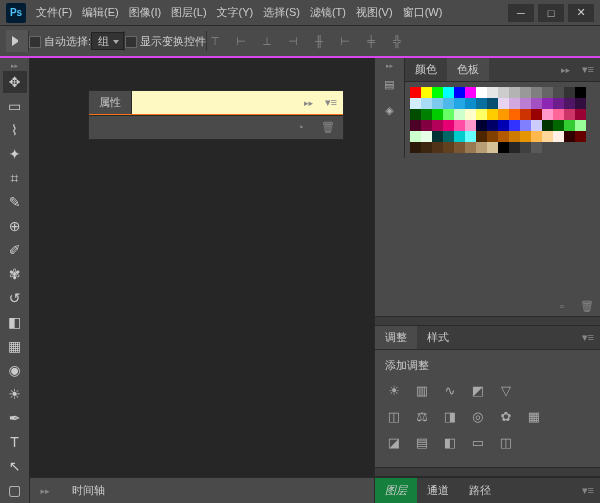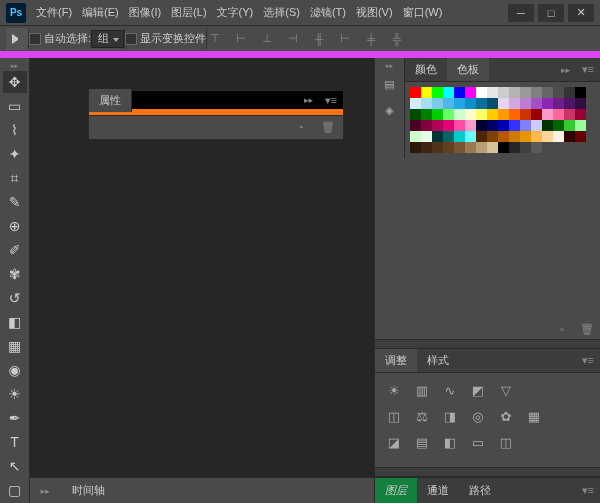--- a/index.html
+++ b/index.html
@@ -3,38 +3,38 @@
 <meta charset="utf-8">
 <style>
 * { margin: 0; padding: 0; box-sizing: border-box; font-family: "Microsoft YaHei", sans-serif; font-size: 11px; }
 body { width: 600px; height: 503px; background: #3a3a3a; color: #ccc; overflow: hidden; }
 .titlebar { height: 26px; background: #4a4a4a; display: flex; align-items: center; padding: 0 6px; border-bottom: 1px solid #2a2a2a; }
 .ps-logo { width: 20px; height: 20px; background: #001d33; color: #4fc3f7; font-weight: bold; font-size: 10px; display: flex; align-items: center; justify-content: center; border-radius: 2px; margin-right: 6px; }
 .menu { display: flex; gap: 2px; flex: 1; }
 .menu-item { padding: 3px 4px; cursor: pointer; white-space: nowrap; font-size: 11px; text-align: right; }
 .win-controls { display: flex; gap: 4px; }
 .win-btn { width: 26px; height: 18px; background: #333; color: #ccc; display: flex; align-items: center; justify-content: center; cursor: pointer; font-size: 11px; }
-.optbar { height: 32px; background: #4a4a4a; border-bottom: 7px solid #d946ef; display: flex; align-items: center; padding: 0 6px; gap: 0; }
+.optbar { height: 32px; background: #4a4a4a; border-bottom: 2px solid #d946ef; display: flex; align-items: center; padding: 0 6px; gap: 0; }
 .opt-tool { width: 22px; height: 22px; background: #555; display: flex; align-items: center; justify-content: center; }
 .opt-arrow { width: 10px; height: 10px; border-left: 6px solid #ccc; border-top: 4px solid transparent; border-bottom: 4px solid transparent; }
 .checkbox { width: 12px; height: 12px; border: 1px solid #666; background: #333; display: inline-block; vertical-align: middle; margin-right: 3px; }
 .select { background: #333; border: 1px solid #222; padding: 2px 14px 2px 6px; height: 18px; display: flex; align-items: center; position: relative; }
 .select::after { content: ""; position: absolute; right: 4px; top: 7px; border-left: 3px solid transparent; border-right: 3px solid transparent; border-top: 4px solid #aaa; }
 .sep { width: 1px; height: 20px; background: #333; }
 .opt-icons { display: flex; gap: 10px; }
 .opt-icon { width: 16px; height: 16px; display: flex; align-items: center; justify-content: center; color: #888; }
 .body { display: flex; height: 445px; }
 .toolbox { width: 30px; background: #4a4a4a; border-right: 1px solid #2a2a2a; display: flex; flex-direction: column; padding-top: 4px; }
 .tool-tab { height: 8px; background: #4a4a4a; display: flex; justify-content: center; }
 .tool-tab::before { content: "▸▸"; font-size: 7px; color: #888; }
 .tool { width: 24px; height: 22px; margin: 1px auto; display: flex; align-items: center; justify-content: center; cursor: pointer; color: #ccc; font-size: 14px; }
 .tool.active { background: #333; }
 .canvas-area { flex: 1; background: #262626; position: relative; display: flex; flex-direction: column; }
 .prop-panel { position: absolute; left: 58px; top: 32px; width: 256px; background: #4a4a4a; border: 1px solid #2a2a2a; }
-.panel-tab-row { height: 24px; display: flex; align-items: center; background: #000000; border-bottom: 6px solid #f97316; }
+.panel-tab-row { height: 24px; display: flex; align-items: center; background: #fef9c3; border-bottom: 1px solid #f97316; }
 .panel-tab { padding: 4px 10px; background: #4a4a4a; border-right: 1px solid #2a2a2a; }
 .panel-collapse { margin-left: auto; padding: 0 6px; color: #888; font-size: 9px; cursor: pointer; }
 .panel-menu { padding: 0 6px; color: #888; cursor: pointer; }
 .prop-body { height: 292px; background: #535353; padding: 10px; }
 .prop-foot { height: 24px; background: #4a4a4a; border-top: 1px solid #2a2a2a; display: flex; align-items: center; justify-content: flex-end; padding: 0 8px; gap: 10px; }
 .foot-icon { width: 14px; height: 14px; color: #888; }
 .timeline-bar { height: 26px; background: #4a4a4a; border-top: 1px solid #2a2a2a; display: flex; align-items: center; margin-top: auto; }
 .tl-collapse { width: 30px; text-align: center; color: #888; font-size: 9px; }
 .tl-tab { padding: 5px 12px; background: #4a4a4a; }
 .right-panels { width: 226px; background: #4a4a4a; border-left: 1px solid #2a2a2a; display: flex; flex-direction: column; }
@@ -279,20 +279,21 @@
     </div>
     <div class="panel-sep"></div>
 
     <div class="adjust-panel">
       <div class="color-tabs">
         <div class="ctab active">调整</div>
         <div class="ctab">样式</div>
         <div class="panel-menu" style="margin-left:auto">▾≡</div>
       </div>
       <div class="adjust-body">
+        <div class="adjust-label">添加调整</div>
         <div class="adjust-icons">
           <div class="adj-icon">☀</div>
           <div class="adj-icon">▥</div>
           <div class="adj-icon">∿</div>
           <div class="adj-icon">◩</div>
           <div class="adj-icon">▽</div>
         </div>
         <div class="adjust-icons">
           <div class="adj-icon">◫</div>
           <div class="adj-icon">⚖</div>

